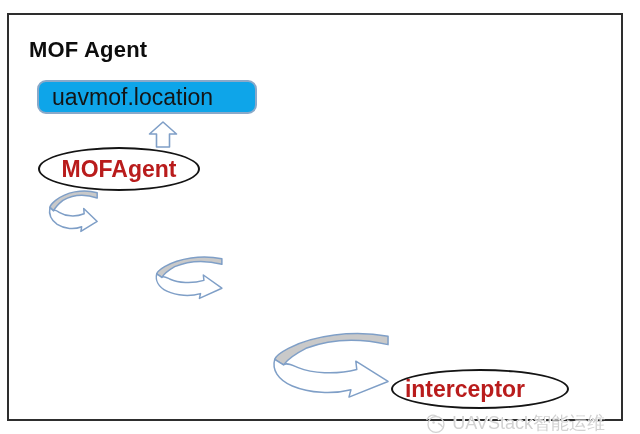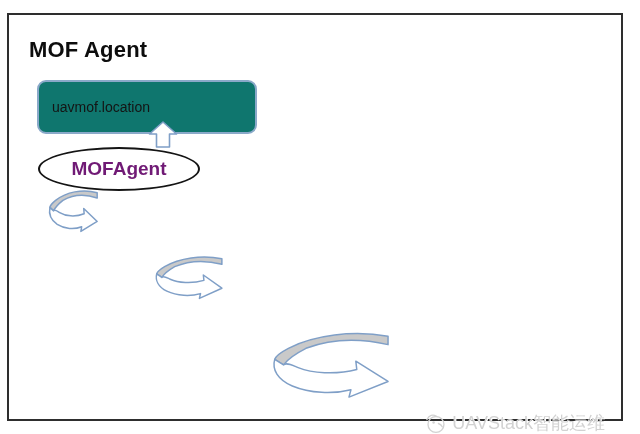--- a/index.html
+++ b/index.html
@@ -19,29 +19,29 @@
   }
   .frame{
     position:absolute;left:7px;top:13px;width:616px;height:408px;
     border:2px solid var(--frame-border);background:var(--background);padding-left:32px;
   }
   .title{
     position:absolute;left:20px;top:22px;
     font-size:22px;font-weight:bold;color:#0d0d0d;letter-spacing:0.2px;
   }
   .cfg{
-    position:absolute;left:28px;top:65px;width:220px;height:54px;
-    border:2px solid #8aa9c9;border-radius:9px;background:#0f766e;
+    position:absolute;left:28px;top:65px;width:220px;height:34px;
+    border:2px solid #8aa9c9;border-radius:9px;background:#0ea5e9;
     display:flex;align-items:center;padding-left:13px;
-    font-size:14px;color:#141414;
+    font-size:23px;color:#141414;
   }
   .node{
     position:absolute;border:2px solid var(--node-border);border-radius:50%;
     background:#fff;display:flex;align-items:center;justify-content:center;
-    font-weight:bold;color:#701a75;font-size:19px;
+    font-weight:bold;color:#b91c1c;font-size:23px;
   }
   .e1{left:29px;top:132px;width:162px;height:44px;}
   .e2{left:82px;top:195px;width:288px;height:43px;}
   .e3{left:197px;top:271px;width:260px;height:42px;}
   .e4{left:382px;top:354px;width:178px;height:40px;padding-right:30px;}
   .up-arrow{position:absolute;left:139px;top:106px;width:30px;height:27px;overflow:visible;}
   .up-arrow path{fill:#fff;stroke:var(--accent-blue);stroke-width:1.6;stroke-linejoin:round;}
   .swoosh{position:absolute;overflow:visible;}
   .sw1{left:36px;top:173px;width:53px;height:44px;}
   .sw2{left:141px;top:239px;width:73px;height:45px;}
@@ -96,20 +96,23 @@
       <path class="ribbon-top" d="M128,8 C92,1 52,7 26,21 C17,26 13,29 12,33 L21,39 C25,33 33,27 44,21 C74,9 103,11 128,17 Z"></path>
       <path class="ribbon-bottom" d="M12,33 C9,44 15,55 30,62 C48,70 72,71 90,66 L88,74 L128,57 L95,35 L96,44 C74,50 50,48 36,42 C29,39 24,36 21,39 Z"></path>
     </svg>
 
 
     <svg class="swoosh sw3" viewBox="0 0 130 75" preserveAspectRatio="none">
       <path class="ribbon-top" d="M128,8 C92,1 52,7 26,21 C17,26 13,29 12,33 L21,39 C25,33 33,27 44,21 C74,9 103,11 128,17 Z"></path>
       <path class="ribbon-bottom" d="M12,33 C9,44 15,55 30,62 C48,70 72,71 90,66 L88,74 L128,57 L95,35 L96,44 C74,50 50,48 36,42 C29,39 24,36 21,39 Z"></path>
     </svg>
 
+    <div class="node e4">
+      <span>interceptor</span>
+    </div>
 
     <div class="watermark">
       <svg class="logo" viewBox="0 0 26 26">
         <circle class="ln" cx="13.5" cy="14" r="8.3"></circle>
         <path class="ln" d="M4,9 Q8,2 14,5.5"></path>
         <circle class="dot" cx="11" cy="12" r="1.3"></circle>
         <path class="ln" d="M16,13 q3,1 4,3.5"></path>
       </svg>
       <span class="wm-text">UAVStack智能运维</span>
     </div>

